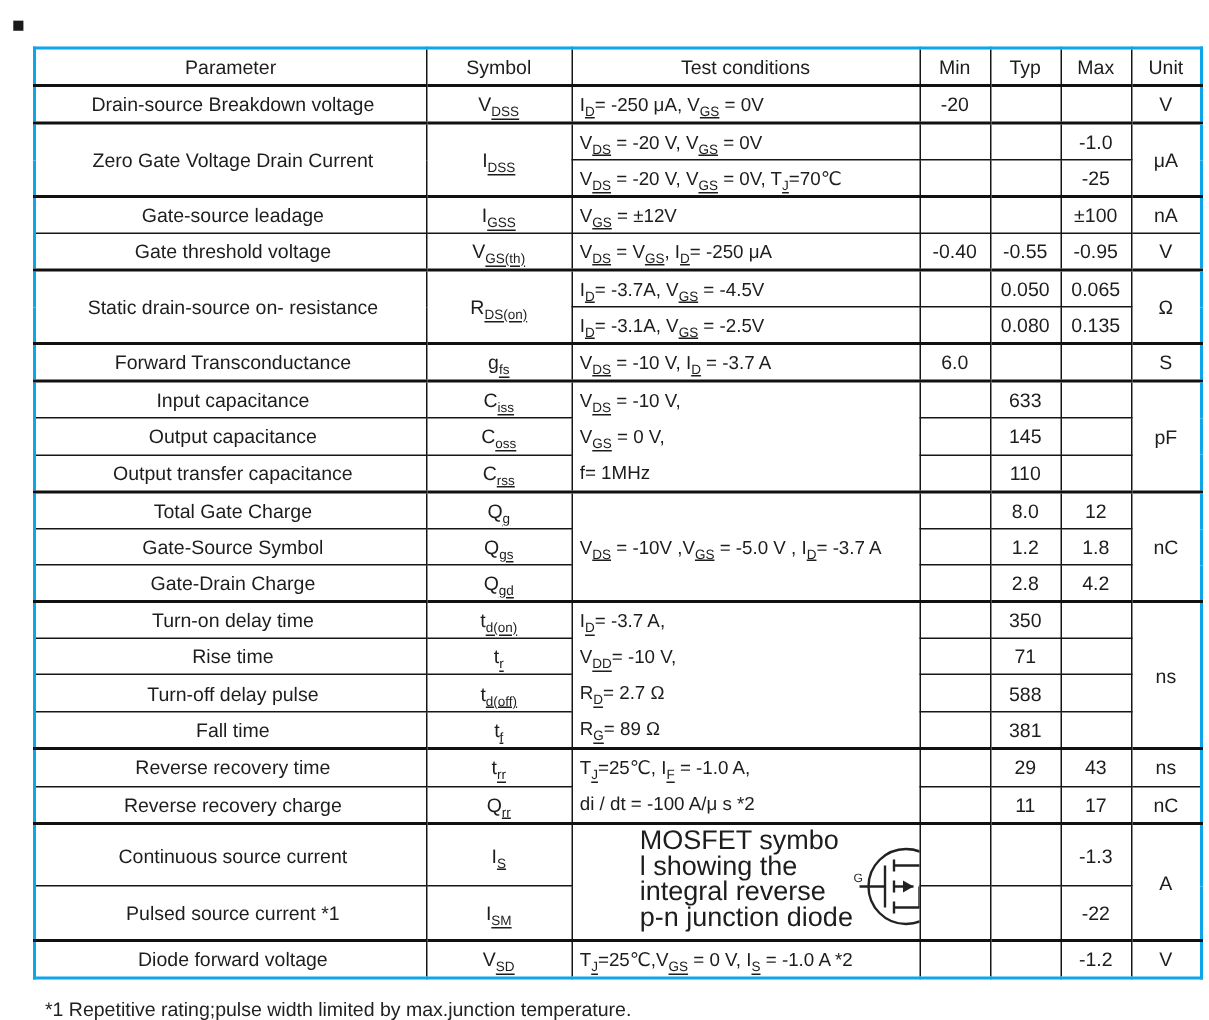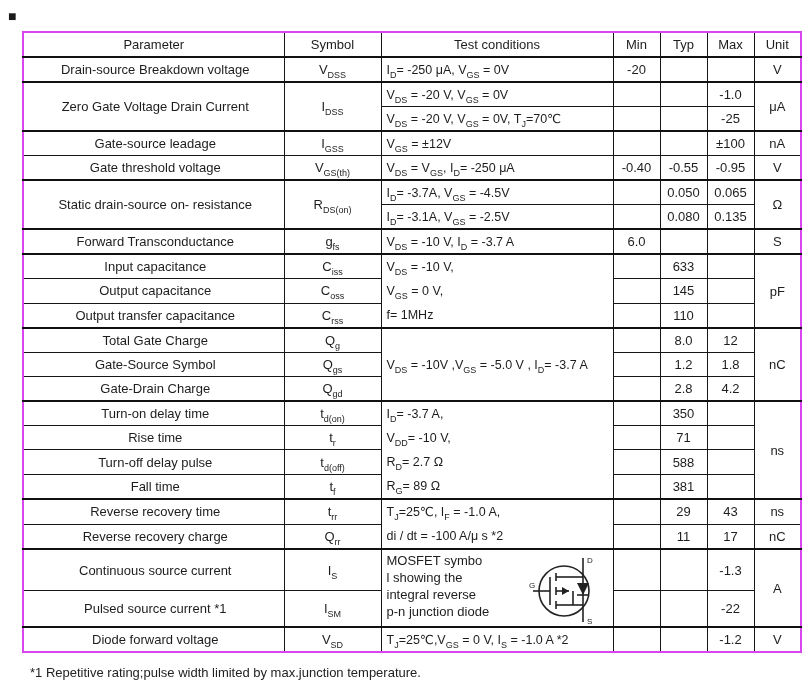--- a/index.html
+++ b/index.html
@@ -1,33 +1,33 @@
 <!DOCTYPE html>
 <html><head>
 <meta charset="utf-8">
 <style>
   html,body{margin:0;padding:0;background:#fff;}
   body{width:806px;height:680px;color:#1d1d1d;font-family:"Liberation Sans","DejaVu Sans",sans-serif;position:relative;}
   .title{display:flex;align-items:center;gap:7px;margin:9px 0 8px 8px;font-size:15.5px;color:#222;}
   .title .bullet{font-size:14px;line-height:1;color:#1a1a1a;}
-  table{border-collapse:collapse;margin-left:22px;table-layout:fixed;width:778px;border:2px solid #d946ef;}
+  table{border-collapse:collapse;margin-left:22px;table-layout:fixed;width:778px;border:2px solid #0ea5e9;}
   th,td{border:1px solid #161616;height:23px;padding:0 4px;font-size:13px;font-weight:normal;
         overflow:hidden;white-space:nowrap;vertical-align:middle;color:#1d1d1d;}
   th{text-align:center;}
   td.c{text-align:center;padding:0 2px;}
   td.param{padding-left:7px;text-align:center;}
-  sub{font-size:9px;line-height:0;}
+  sub{font-size:9px;line-height:0;text-decoration:underline;}
   td.cond{font-size:12.5px;padding-left:5px;}
   td.ml{vertical-align:top;line-height:24px;padding-top:0;}
   tr.gs th, tr.gs td{border-top:2px solid #111;}
   tr.tall1 td{height:40px;}
   tr.tall2 td{height:35px;}
   td.srccond{vertical-align:top;padding:2px 2px 0 5px;}
   .srcwrap{display:flex;justify-content:space-between;align-items:flex-start;}
-  .srctext{line-height:17px;font-size:13px;white-space:nowrap;}
+  .srctext{line-height:17px;font-size:18px;white-space:nowrap;margin-left:40px;}
   .mosfet{margin:2px 8px 0 0;flex:0 0 auto;}
   .notes{margin:12px 0 0 30px;font-size:13px;color:#222;}
   .notes .note{margin-bottom:11px;}
 </style>
 </head>
 <body>
 
 <div class="title">
   <span class="bullet">■</span>
 </div>

